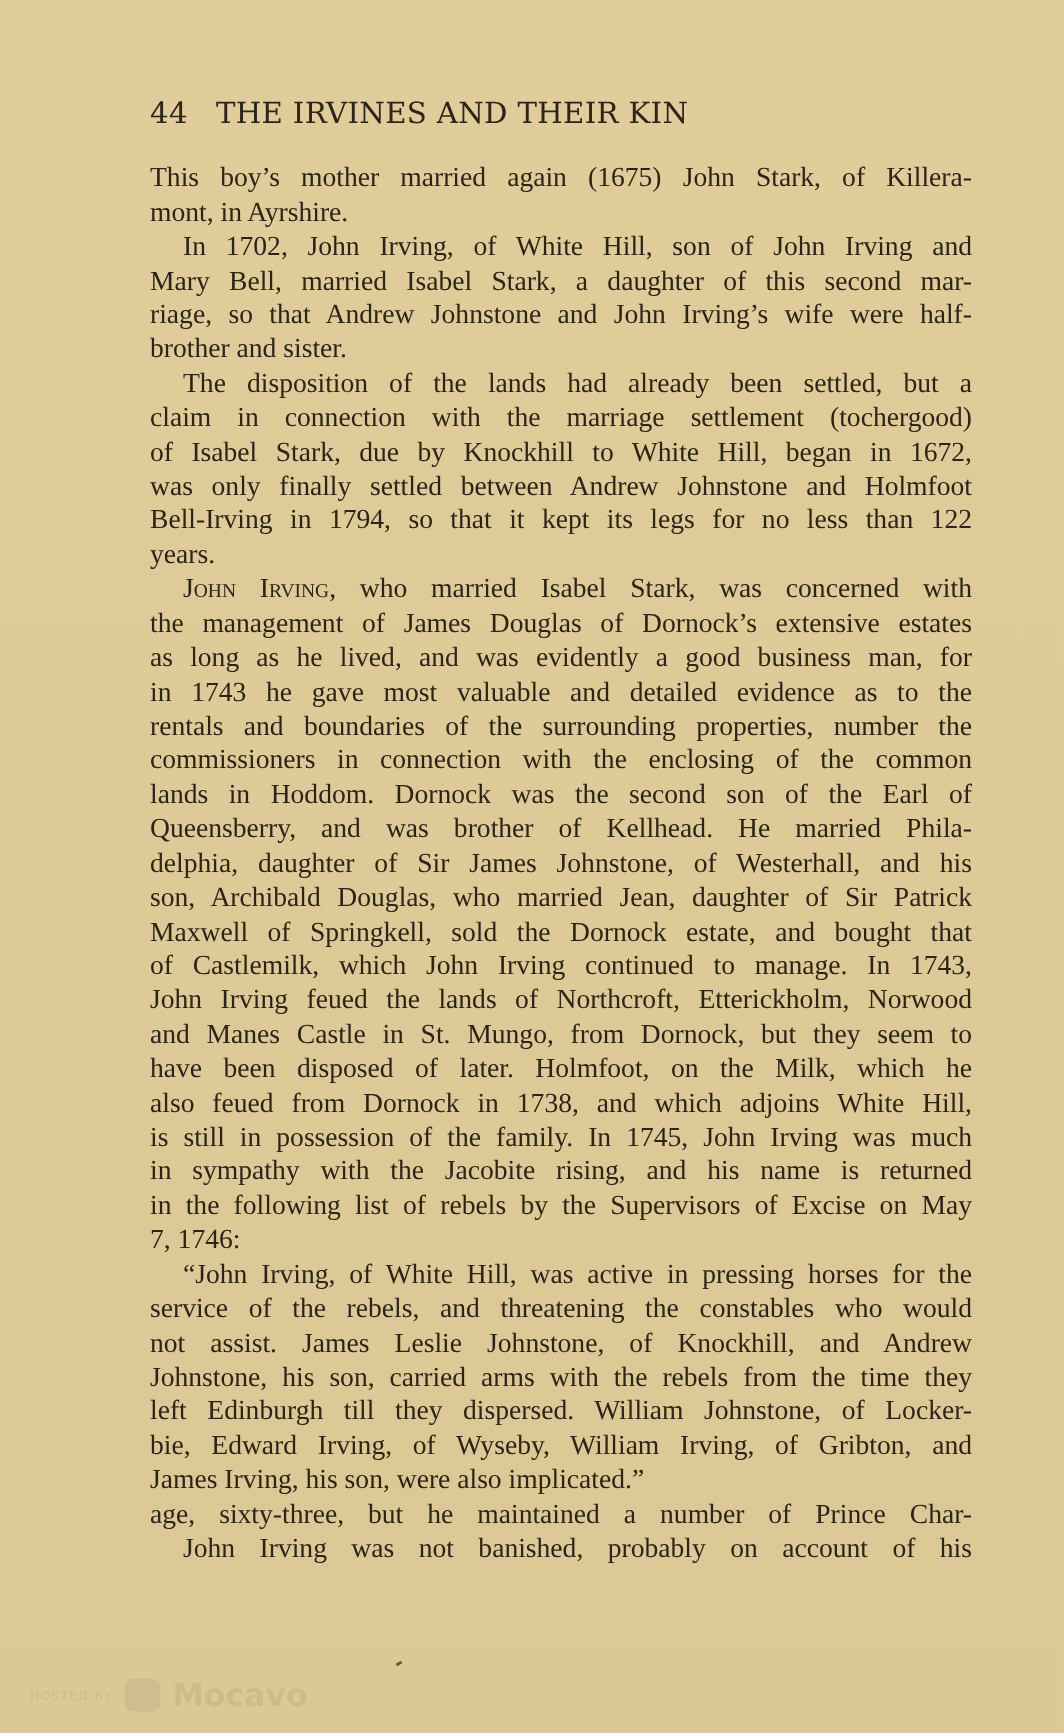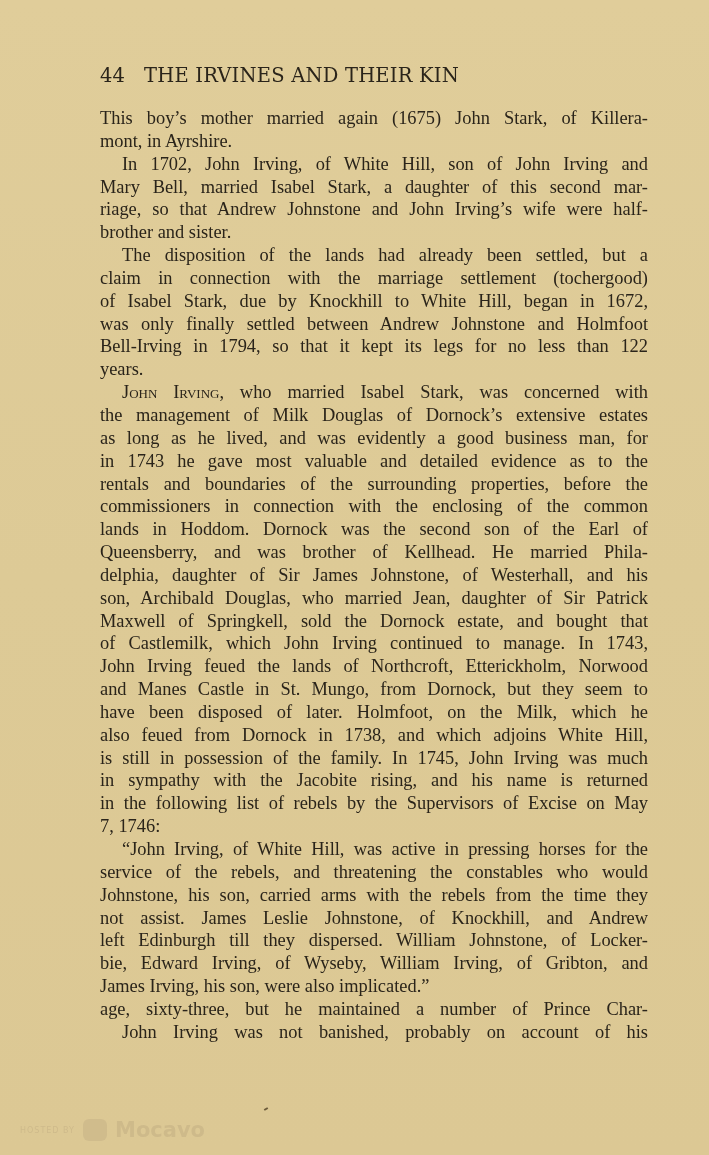--- a/index.html
+++ b/index.html
@@ -63,45 +63,45 @@
       <div class="para">
         <span class="line indent">The disposition of the lands had already been settled, but a</span>
         <span class="line">claim in connection with the marriage settlement (tochergood)</span>
         <span class="line">of Isabel Stark, due by Knockhill to White Hill, began in 1672,</span>
         <span class="line">was only finally settled between Andrew Johnstone and Holmfoot</span>
         <span class="line">Bell-Irving in 1794, so that it kept its legs for no less than 122</span>
         <span class="line last">years.</span>
       </div>
       <div class="para">
         <span class="line indent"><span class="sc">John Irving</span>, who married Isabel Stark, was concerned with</span>
-        <span class="line">the management of Milk Douglas of Dornock’s extensive estates</span>
+        <span class="line">the management of James Douglas of Dornock’s extensive estates</span>
         <span class="line">as long as he lived, and was evidently a good business man, for</span>
         <span class="line">in 1743 he gave most valuable and detailed evidence as to the</span>
-        <span class="line">rentals and boundaries of the surrounding properties, before the</span>
+        <span class="line">rentals and boundaries of the surrounding properties, number the</span>
         <span class="line">commissioners in connection with the enclosing of the common</span>
         <span class="line">lands in Hoddom.  Dornock was the second son of the Earl of</span>
         <span class="line">Queensberry, and was brother of Kellhead.  He married Phila-</span>
         <span class="line">delphia, daughter of Sir James Johnstone, of Westerhall, and his</span>
         <span class="line">son, Archibald Douglas, who married Jean, daughter of Sir Patrick</span>
         <span class="line">Maxwell of Springkell, sold the Dornock estate, and bought that</span>
         <span class="line">of Castlemilk, which John Irving continued to manage.  In 1743,</span>
         <span class="line">John Irving feued the lands of Northcroft, Etterickholm, Norwood</span>
         <span class="line">and Manes Castle in St. Mungo, from Dornock, but they seem to</span>
         <span class="line">have been disposed of later.  Holmfoot, on the Milk, which he</span>
         <span class="line">also feued from Dornock in 1738, and which adjoins White Hill,</span>
         <span class="line">is still in possession of the family.  In 1745, John Irving was much</span>
         <span class="line">in sympathy with the Jacobite rising, and his name is returned</span>
         <span class="line">in the following list of rebels by the Supervisors of Excise on May</span>
         <span class="line last">7, 1746:</span>
       </div>
       <div class="para">
         <span class="line indent">“John Irving, of White Hill, was active in pressing horses for the</span>
         <span class="line">service of the rebels, and threatening the constables who would</span>
+        <span class="line">not assist.  James Leslie Johnstone, of Knockhill, and Andrew</span>
         <span class="line">Johnstone, his son, carried arms with the rebels from the time they</span>
-        <span class="line">not assist.  James Leslie Johnstone, of Knockhill, and Andrew</span>
         <span class="line">left Edinburgh till they dispersed.  William Johnstone, of Locker-</span>
         <span class="line">bie, Edward Irving, of Wyseby, William Irving, of Gribton, and</span>
         <span class="line last">James Irving, his son, were also implicated.”</span>
       </div>
       <div class="para">
         <span class="line">age, sixty-three, but he maintained a number of Prince Char-</span>
         <span class="line indent">John Irving was not banished, probably on account of his</span>
       </div>
     </div>
 

